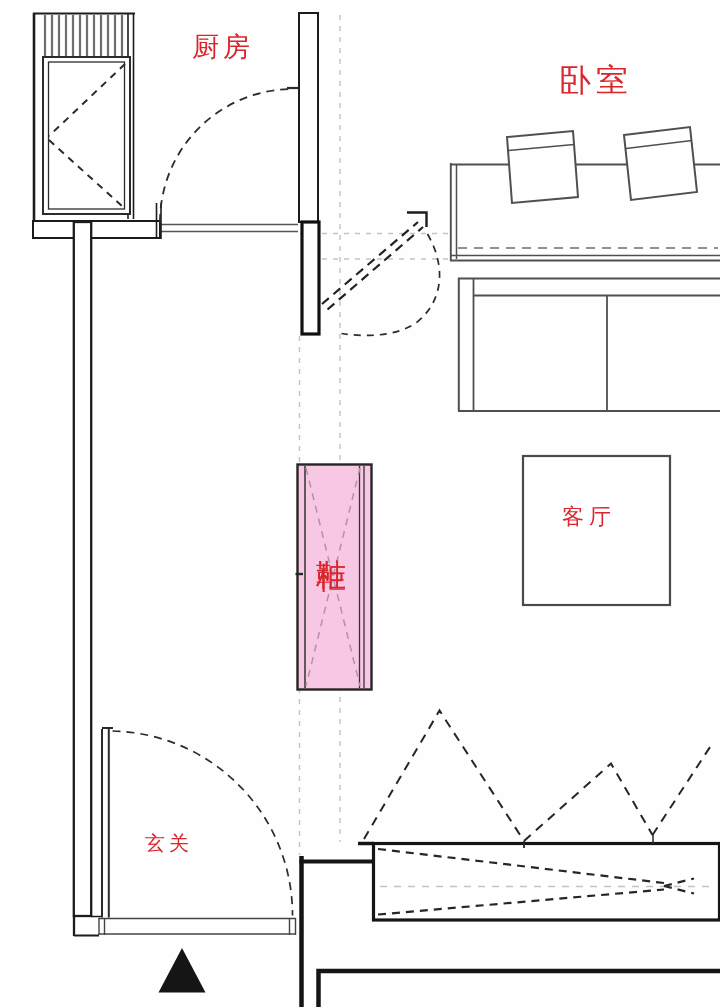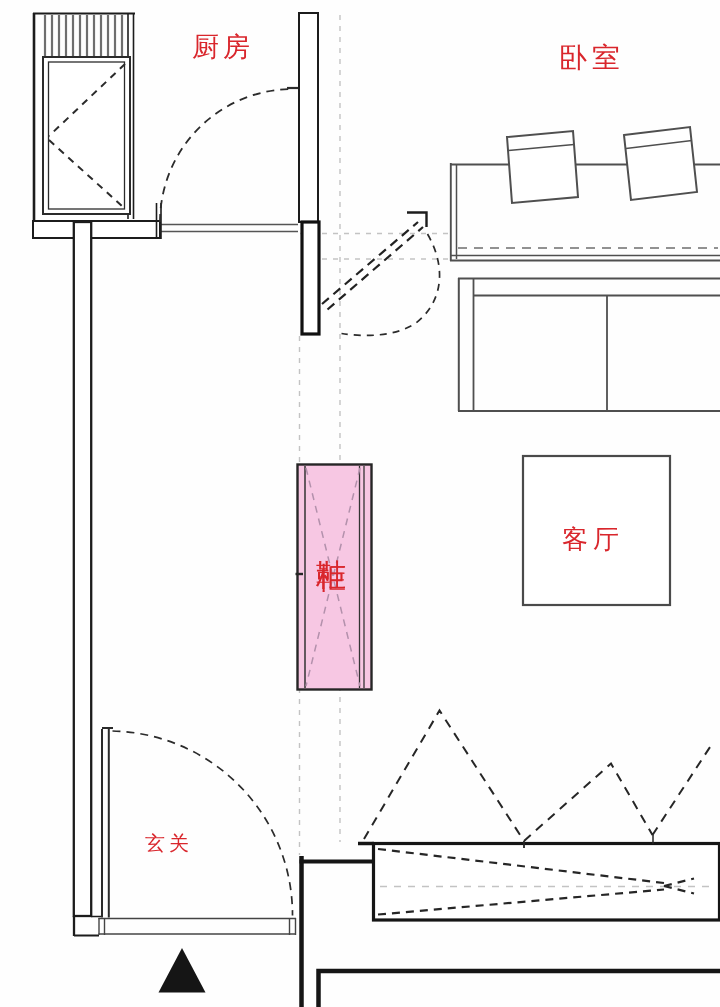--- a/index.html
+++ b/index.html
@@ -6,22 +6,22 @@
   #plan{
     position:relative;width:720px;height:1007px;background:#fefefe;
     overflow:hidden;font-family:"Liberation Sans", sans-serif;
   }
   #plan svg{position:absolute;left:0;top:0;}
   .room-label{
     position:absolute;color:#d9262c;font-weight:500;line-height:1;
     white-space:nowrap;user-select:none;
   }
   .lbl-kitchen{left:192px;top:34px;font-size:27px;letter-spacing:4px;}
-  .lbl-bedroom{left:559px;top:44px;font-size:28px;letter-spacing:5px;}
-  .lbl-living{left:562px;top:526px;font-size:26px;letter-spacing:5px;}
+  .lbl-bedroom{left:559px;top:64px;font-size:32px;letter-spacing:5px;}
+  .lbl-living{left:562px;top:506px;font-size:22px;letter-spacing:5px;}
   .lbl-entry{left:145px;top:833px;font-size:20px;letter-spacing:4px;}
   .lbl-shoe{
     left:316px;top:535px;font-size:30px;letter-spacing:4px;
     writing-mode:vertical-rl;text-orientation:upright;
   }
 </style>
 </head>
 <body>
 
 <div id="plan">

